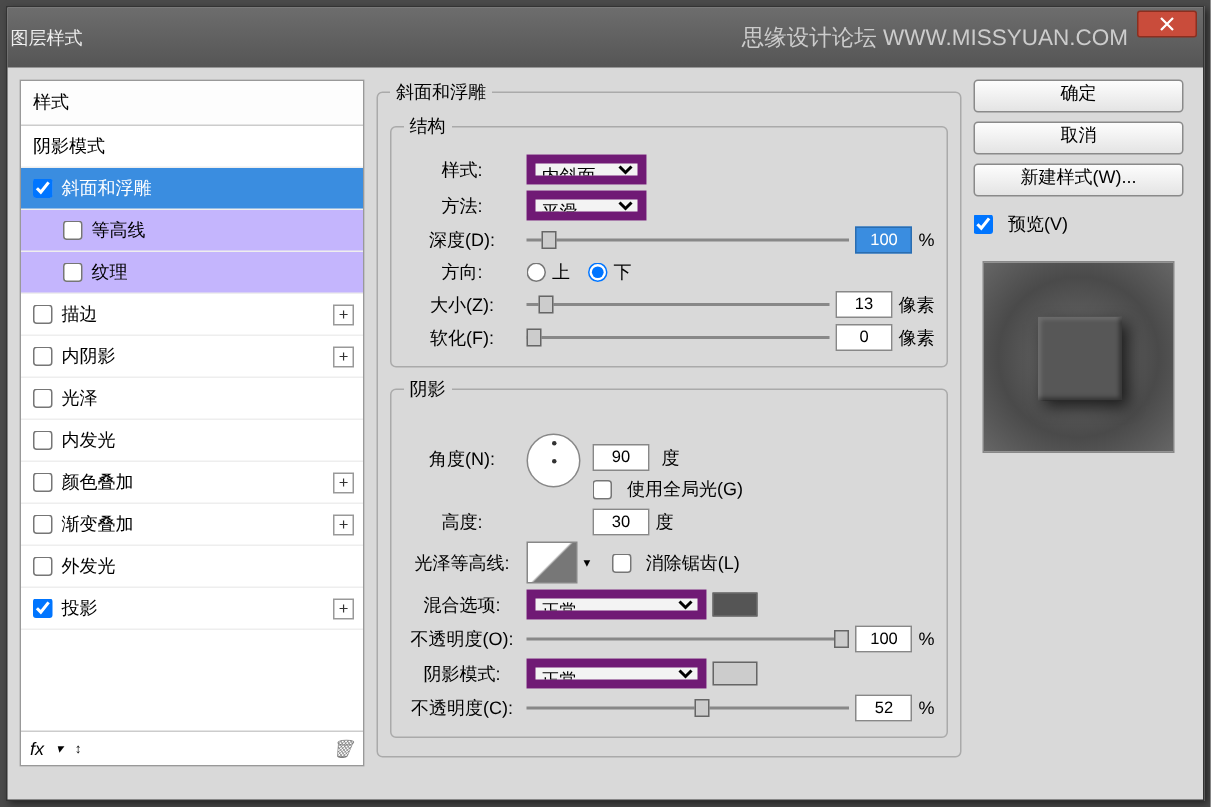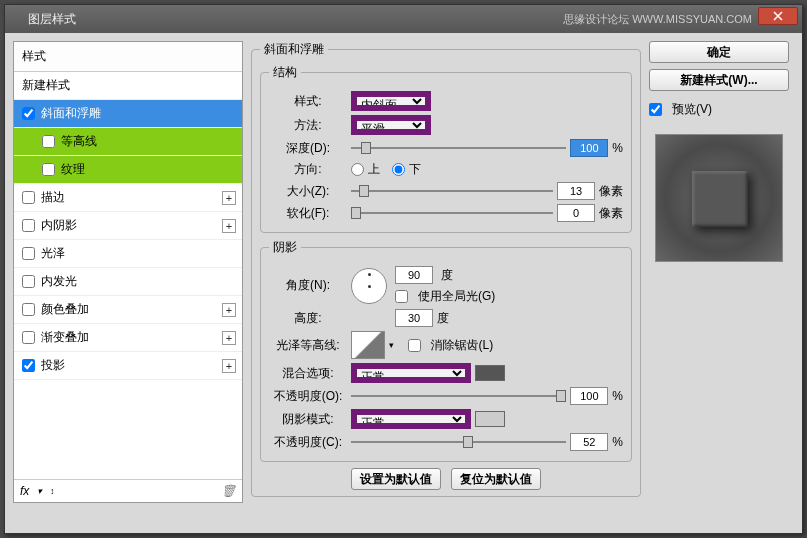--- a/index.html
+++ b/index.html
@@ -1,49 +1,49 @@
 <!DOCTYPE html>
 <html><head>
 <meta charset="utf-8">
 <style>
 * { box-sizing: border-box; margin: 0; padding: 0; font-family: "Microsoft YaHei", Arial, sans-serif; font-size: 12px; }
 body { background: #4a4a4a; padding: 4px; }
 .window { background: #d9d9d9; border: 1px solid #333; width: 799px; height: 530px; box-shadow: 2px 2px 5px rgba(0,0,0,0.5); }
-.titlebar { background: linear-gradient(#6d6d6d, #555); height: 28px; display: flex; align-items: center; padding: 0 23px; color: #eee; position: relative; }
-.titlebar .watermark { position: absolute; right: 50px; font-size: 11px; color: #ccc; }
+.titlebar { background: linear-gradient(#6d6d6d, #555); height: 40px; display: flex; align-items: center; padding: 0 2px; color: #eee; position: relative; }
+.titlebar .watermark { position: absolute; right: 50px; font-size: 15px; color: #ccc; }
 .close-btn { position: absolute; right: 4px; top: 2px; width: 40px; height: 18px; background: #c94c3b; border: 1px solid #8b2f20; border-radius: 2px; display: flex; align-items: center; justify-content: center; color: #fff; }
 .body { display: flex; padding: 8px; gap: 8px; }
 .left-panel { width: 230px; background: #fff; border: 1px solid #999; display: flex; flex-direction: column; }
 .lp-header { padding: 6px 8px; background: #fdfdfd; border-bottom: 1px solid #ccc; }
 .lp-list { flex: 1; overflow: auto; }
 .lp-item { display: flex; align-items: center; padding: 5px 8px; border-bottom: 1px solid #eee; position: relative; }
 .lp-item.sub { padding-left: 28px; }
 .lp-item.selected { background: #3a8de0; color: #fff; }
-.lp-item.sub.selected2 { background: #84cc16; }
+.lp-item.sub.selected2 { background: #c4b5fd; }
 .lp-item .plus { position: absolute; right: 6px; width: 14px; height: 14px; border: 1px solid #999; display: flex; align-items: center; justify-content: center; font-size: 11px; background: #fff; color: #333; }
 .lp-footer { border-top: 1px solid #ccc; padding: 4px 6px; display: flex; align-items: center; gap: 8px; font-style: italic; }
 .lp-footer .tri { font-size: 9px; }
 .lp-footer .trash { margin-left: auto; opacity: 0.5; }
 input[type=checkbox] { margin-right: 6px; }
 .center-panel { width: 390px; }
 fieldset { border: 1px solid #aaa; border-radius: 4px; margin-bottom: 6px; padding: 6px 8px; }
 legend { padding: 0 4px; }
 .row { display: flex; align-items: center; margin: 4px 0; gap: 4px; }
 .lbl { width: 78px; text-align: center; }
 select { height: 20px; border: 6px solid #701a75; background: #f3f3f3; }
 .slider { flex: 1; height: 16px; position: relative; }
 .slider .track { position: absolute; top: 7px; left: 0; right: 0; height: 2px; background: #888; }
 .slider .thumb { position: absolute; top: 2px; width: 10px; height: 12px; background: #ccc; border: 1px solid #666; }
 .numbox { width: 38px; height: 18px; border: 1px solid #888; text-align: center; font-size: 11px; }
 .numbox.hl { background: #3a8de0; color: #fff; border-color: #2a6db0; }
 .angle-widget { width: 36px; height: 36px; border: 1px solid #888; border-radius: 50%; position: relative; background: #fff; }
 .angle-widget .dot { position: absolute; width: 3px; height: 3px; background: #333; border-radius: 50%; }
 .contour { width: 34px; height: 28px; border: 1px solid #888; background: linear-gradient(135deg, #fff 0%, #fff 48%, #777 52%, #777 100%); display:inline-block; }
 .swatch { width: 30px; height: 16px; border: 1px solid #666; display:inline-block; }
-.btn { background: linear-gradient(#fdfdfd,#e4e4e4); border: 1px solid #8a8a8a; border-radius: 3px; height: 22px; display: flex; align-items: center; justify-content: center; padding: 0 8px; cursor: pointer; font-weight: bold; }
+.btn { background: linear-gradient(#fdfdfd,#e4e4e4); border: 1px solid #8a8a8a; border-radius: 3px; height: 22px; display: flex; align-items: flex-start; justify-content: center; padding: 0 8px; cursor: pointer; }
 .right-panel { width: 140px; display: flex; flex-direction: column; gap: 6px; }
 .right-panel .btn { width: 100%; }
 .preview-box { margin-top: 6px; width: 128px; height: 128px; background: radial-gradient(circle at 50% 50%, #5c5c5c 30%, #4a4a4a 60%, #666 100%); border: 1px solid #888; position: relative; align-self: center; }
 .preview-box .cube { position: absolute; left: 36px; top: 36px; width: 56px; height: 56px; background: #575757; box-shadow: 4px 4px 10px rgba(0,0,0,0.7), inset 2px 2px 3px rgba(255,255,255,0.15), inset -2px -2px 3px rgba(0,0,0,0.4); }
 .footer-btns { display: flex; gap: 10px; justify-content: center; margin-top: 4px; }
 </style>
 </head>
 <body>
 
 <div class="window">
@@ -55,21 +55,21 @@
           <path d="M1 1 L9 9 M9 1 L1 9" stroke="#fff" stroke-width="1.5"></path>
         </svg>
     </div>
   </div>
 
   <div class="body">
 
     <div class="left-panel">
       <div class="lp-header">样式</div>
       <div class="lp-item">
-          <span>新建样式</span>
+          <span>阴影模式</span>
         </div>
       <div class="lp-list" id="lp-list">
           <div class="lp-item selected">
             <input type="checkbox" checked="" style="">
             <span>斜面和浮雕</span>
           </div>
           <div class="lp-item sub selected2">
             <input type="checkbox" style="">
             <span>等高线</span>
           </div>
@@ -97,20 +97,24 @@
           </div>
           <div class="lp-item">
             <input type="checkbox" style="">
             <span>颜色叠加</span>
             <span class="plus">+</span>
           </div>
           <div class="lp-item">
             <input type="checkbox" style="">
             <span>渐变叠加</span>
             <span class="plus">+</span>
+          </div>
+          <div class="lp-item">
+            <input type="checkbox" style="">
+            <span>外发光</span>
           </div>
           <div class="lp-item">
             <input type="checkbox" checked="" style="">
             <span>投影</span>
             <span class="plus">+</span>
           </div>
         </div>
       <div class="lp-footer">
         <span>fx</span>
           <span class="tri">▾</span>
@@ -169,21 +173,21 @@
         </fieldset>
 
         <fieldset>
           <legend>阴影</legend>
           <div class="row">
               <span class="lbl">角度(N):</span>
             <div class="angle-widget" style="margin-right:4px">
                 <div class="dot" style="left:16px;top:4px"></div>
                 <div class="dot" style="left:16px;top:16px"></div>
               </div>
-            <div style="display:flex;flex-direction:column;gap:4px;">
+            <div style="display:flex;flex-direction:column;gap:4px;margin-top:18px;">
               <div class="row" style="margin:0">
                   <input class="numbox" value="90" style="">
                   <span style="margin-left:4px">度</span>
                 </div>
               <div class="row" style="margin:0">
                   <input type="checkbox" style="">
                   <span>使用全局光(G)</span>
                 </div>
             </div>
           </div>
@@ -222,36 +226,31 @@
           <div class="row">
               <span class="lbl">不透明度(C):</span>
             <div class="slider">
                 <div class="track"></div>
                 <div class="thumb" style="left:52%"></div>
               </div>
             <input class="numbox" value="52" style="">
             <span>%</span>
             </div>
         </fieldset>
-        <div class="footer-btns">
-          <div class="btn">
-              <span>设置为默认值</span>
-            </div>
-          <div class="btn">
-              <span>复位为默认值</span>
-            </div>
-        </div>
       </fieldset>
     </div>
 
     <div class="right-panel">
       <div class="btn">
           <span>确定</span>
         </div>
       <div class="btn">
+          <span>取消</span>
+        </div>
+      <div class="btn">
           <span>新建样式(W)...</span>
         </div>
       <div class="row" style="">
           <input type="checkbox" checked="" style="">
           <span>预览(V)</span>
         </div>
       <div class="preview-box">
           <div class="cube"></div>
         </div>
     </div>

